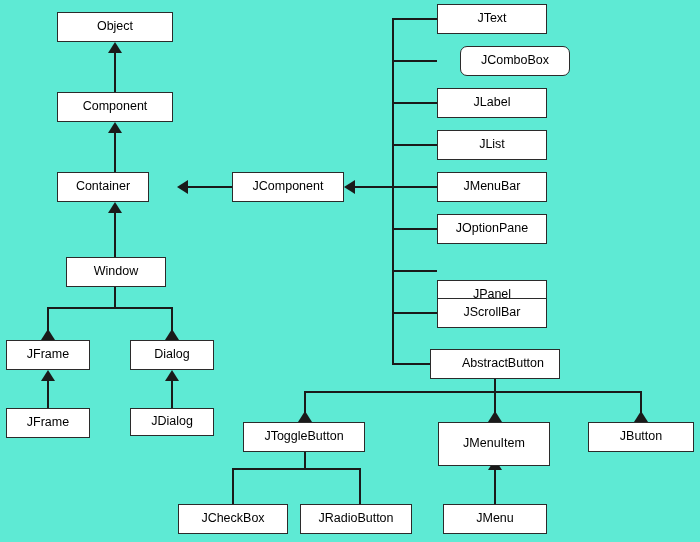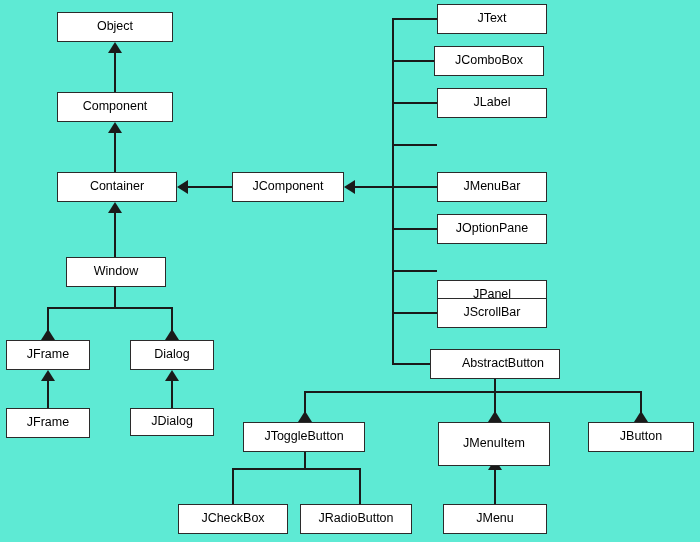--- a/index.html
+++ b/index.html
@@ -111,21 +111,21 @@
 
   <div class="edge v" style="left:494px; top:470px; height:34px;"></div>
   <div class="arrow up" style="left:488px; top:459px;"></div>
 
   <div class="node" style="left:57px; top:12px; width:116px; height:30px;">
       <span>Object</span>
     </div>
   <div class="node" style="left:57px; top:92px; width:116px; height:30px;">
       <span>Component</span>
     </div>
-  <div class="node" style="left:57px; top:172px; width:120px; height:30px;">
+  <div class="node" style="left:57px; top:172px; width:92px; height:30px;">
       <span>Container</span>
     </div>
   <div class="node" style="left:66px; top:257px; width:100px; height:30px;">
       <span>Window</span>
     </div>
   <div class="node" style="left:6px; top:340px; width:84px; height:30px;">
       <span>JFrame</span>
     </div>
   <div class="node" style="left:130px; top:340px; width:84px; height:30px;">
       <span>Dialog</span>
@@ -136,25 +136,28 @@
   <div class="node" style="left:130px; top:408px; width:84px; height:28px;">
       <span>JDialog</span>
     </div>
   <div class="node" style="left:232px; top:172px; width:112px; height:30px;">
       <span>JComponent</span>
     </div>
 
   <div class="node" style="left:437px; top:4px; width:110px; height:30px;">
       <span>JText</span>
     </div>
-  <div class="node" style="left:434px; top:46px; width:110px; height:30px;">
+  <div class="node" style="left:460px; top:46px; width:110px; height:30px;border-radius:7px;">
       <span>JComboBox</span>
     </div>
   <div class="node" style="left:437px; top:88px; width:110px; height:30px;">
       <span>JLabel</span>
+    </div>
+  <div class="node" style="left:437px; top:130px; width:110px; height:30px;">
+      <span>JList</span>
     </div>
   <div class="node" style="left:437px; top:172px; width:110px; height:30px;">
       <span>JMenuBar</span>
     </div>
   <div class="node" style="left:437px; top:214px; width:110px; height:30px;">
       <span>JOptionPane</span>
     </div>
   <div class="node" style="left:437px; top:256px; width:110px; height:30px;margin-top:24px;">
       <span>JPanel</span>
     </div>

